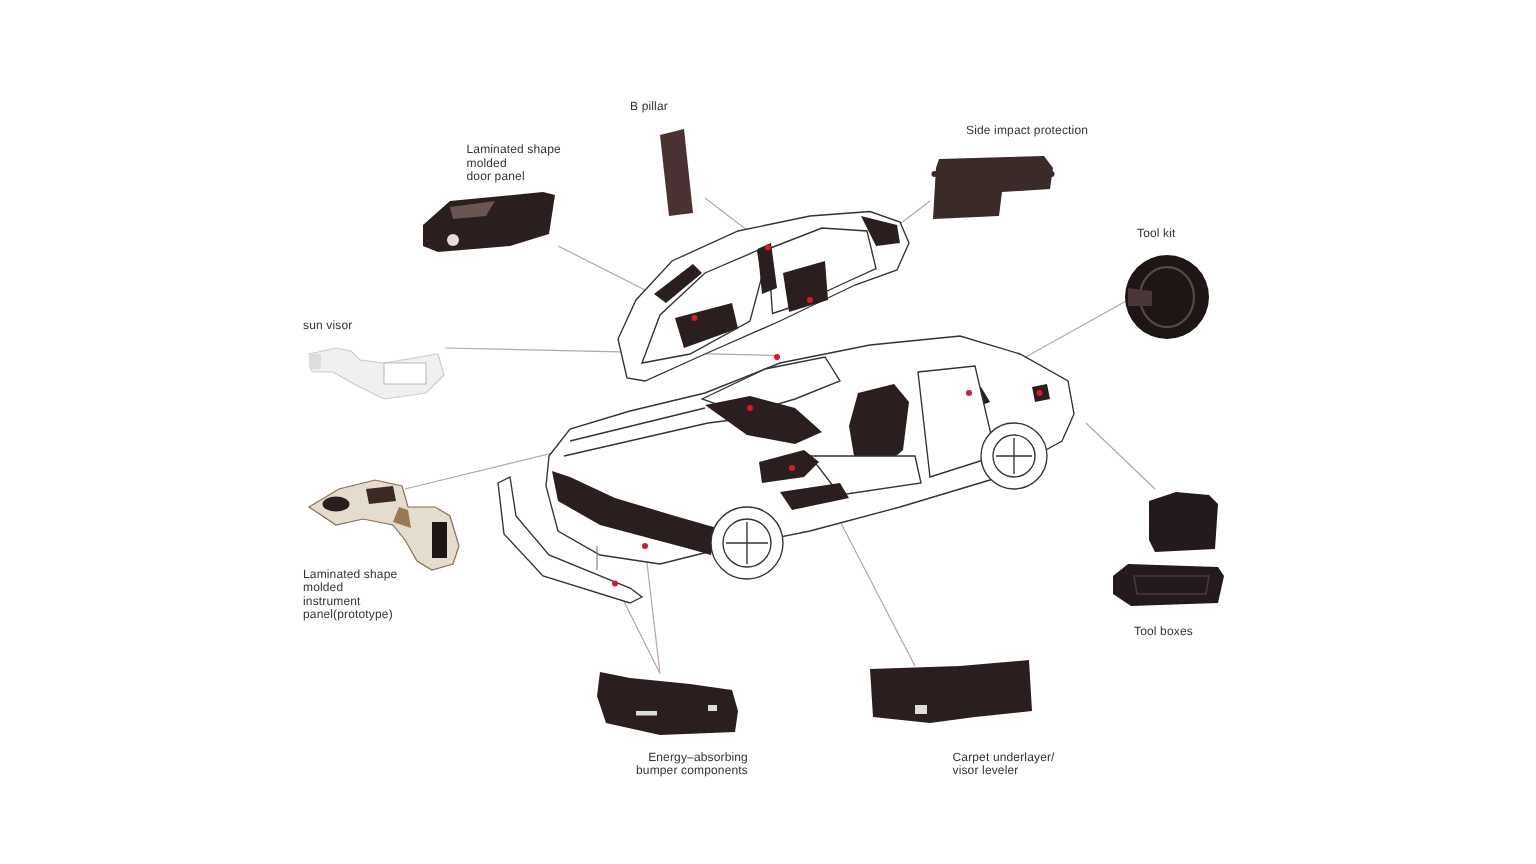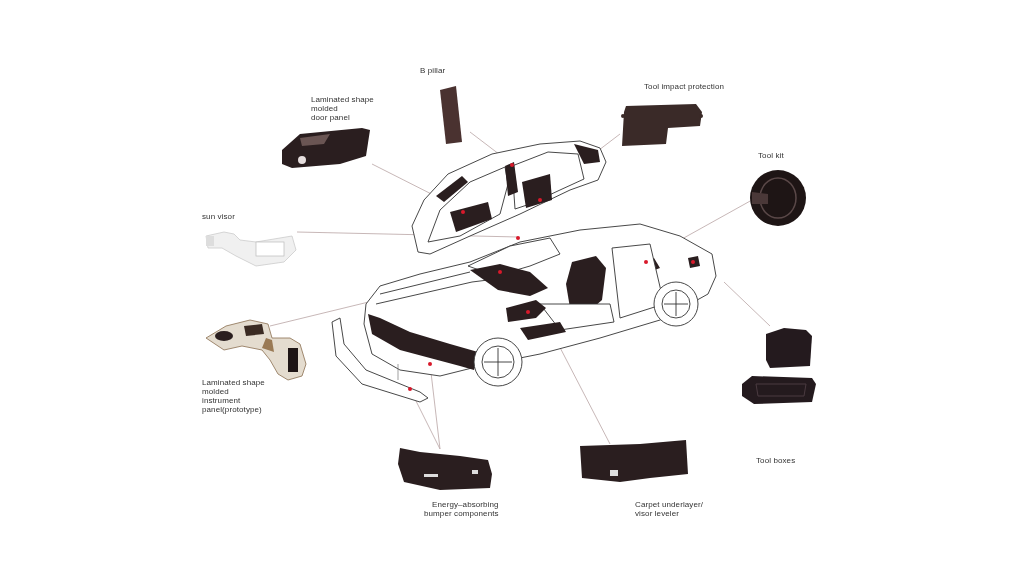--- a/index.html
+++ b/index.html
@@ -155,26 +155,26 @@
   <g>
     <path d="M580,442 L640,440 L686,436 L688,470 L650,474 L620,478 L582,474 Z" fill="#2a1e1f"></path>
     <rect x="610" y="466" width="8" height="6" fill="#ddd"></rect>
   </g>
 </svg>
 
 <div class="lbl" style="left:420px; top:62px;">B pillar</div>
 <div class="lbl" style="left:311px; top:91px;">Laminated shape
 molded
 door panel</div>
-<div class="lbl" style="left:644px; top:78px;">Tool impact protection</div>
+<div class="lbl" style="left:644px; top:78px;">Side impact protection</div>
 <div class="lbl" style="left:758px; top:147px;">Tool kit</div>
 <div class="lbl" style="left:202px; top:208px;text-align:right;">sun visor</div>
 <div class="lbl" style="left:202px; top:374px;">Laminated shape
 molded
 instrument
 panel(prototype)</div>
-<div class="lbl" style="left:756px; top:412px;margin-top:40px;">Tool boxes</div>
+<div class="lbl" style="left:756px; top:412px;">Tool boxes</div>
 <div class="lbl" style="left:424px; top:496px;text-align:right;">Energy–absorbing
 bumper components</div>
 <div class="lbl" style="left:635px; top:496px;">Carpet underlayer/
 visor leveler</div>
 
 </div>
 
 </body></html>

